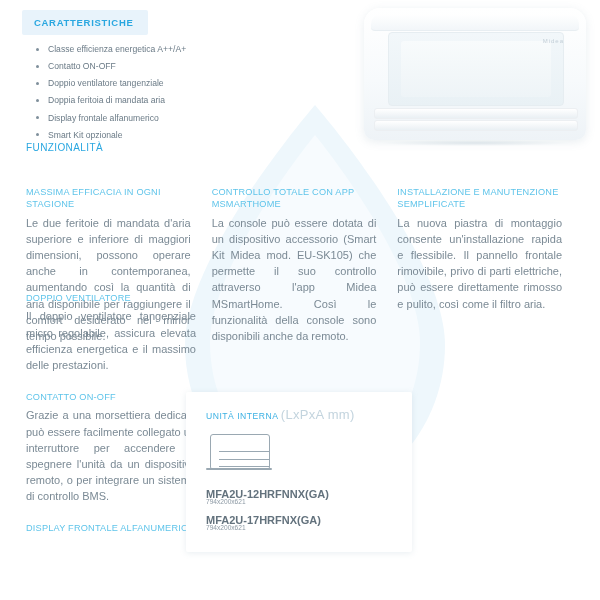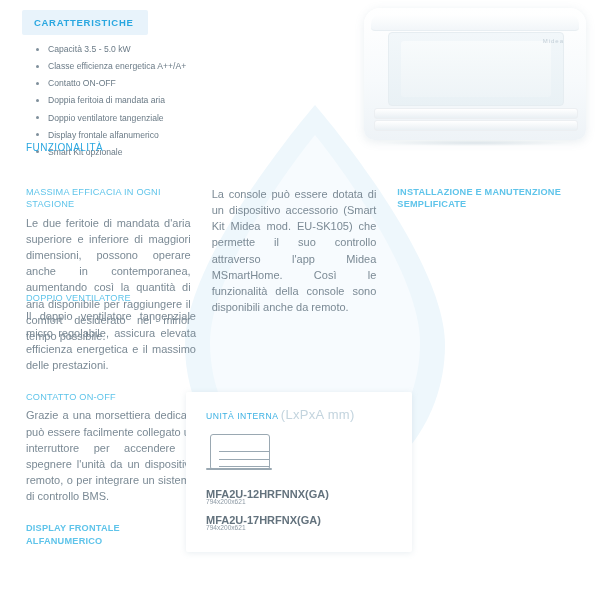--- a/index.html
+++ b/index.html
@@ -161,21 +161,21 @@
     left: 26px;
     top: 186px;
     width: 552px;
     display: flex;
     gap: 0;
   }
   .col {
     width: 170px;
     margin-right: 21px;
   }
-  .col:last-child { margin-right: 16px; font-weight: bold; }
+  .col:last-child { margin-right: 16px; }
 
   .block { margin-bottom: 18px; }
   .block-title {
     font-size: 9.2px;
     color: #5fc4ea;
     letter-spacing: 0.2px;
     line-height: 1.35;
     margin-bottom: 4px;
     text-transform: uppercase;
   }
@@ -278,25 +278,24 @@
     <path d="M165 10 C165 10 35 160 35 250 C35 330 93 400 165 400 C237 400 295 330 295 250 C295 160 165 10 165 10 Z" fill="#eef7fc"></path>
     <path d="M165 40 C165 40 60 168 60 248 C60 320 110 382 165 382 C220 382 270 320 270 248 C270 168 165 40 165 40 Z" fill="#f7fbfe"></path>
   </svg>
 </div>
 
 <div class="page">
 
   <div class="badge">CARATTERISTICHE</div>
 
   <ul class="features">
-    <li>Capacità 3.5 - 5.0 kW</li>
     <li>Classe efficienza energetica A++/A+</li>
     <li>Contatto ON-OFF</li>
+    <li>Doppio ventilatore tangenziale</li>
     <li>Doppia feritoia di mandata aria</li>
-    <li>Doppio ventilatore tangenziale</li>
     <li>Display frontale alfanumerico</li>
     <li>Smart Kit opzionale</li>
   </ul>
 
   <div class="product">
     <div class="unit-body">
       <div class="unit-top"></div>
       <div class="unit-panel">
         <div class="unit-panel-inner"></div>
       </div>
@@ -311,27 +310,30 @@
 
   <div class="grid">
     <div class="col">
       <div class="block">
         <div class="block-title">MASSIMA EFFICACIA IN OGNI STAGIONE</div>
         <div class="block-body">Le due feritoie di mandata d'aria superiore e inferiore di maggiori dimensioni, possono operare anche in contemporanea, aumentando così la quantità di aria disponibile per raggiungere il comfort desiderato nel minor tempo possibile.</div>
       </div>
     </div>
     <div class="col">
       <div class="block">
+        <div class="block-title">CONTROLLO TOTALE CON APP MSmartHome</div>
         <div class="block-body">La console può essere dotata di un dispositivo accessorio (Smart Kit Midea mod. EU-SK105) che permette il suo controllo attraverso l'app Midea MSmartHome.
 Così le funzionalità della console sono disponibili anche da remoto.</div>
       </div>
     </div>
     <div class="col">
       <div class="block">
         <div class="block-title">INSTALLAZIONE E MANUTENZIONE SEMPLIFICATE</div>
+        <div class="block-body">La nuova piastra di montaggio consente un'installazione rapida e flessibile.
+Il pannello frontale rimovibile, privo di parti elettriche, può essere direttamente rimosso e pulito, così come il filtro aria.</div>
       </div>
     </div>
   </div>
 
   <div class="row2">
     <div class="col">
       <div class="block">
         <div class="block-title">DOPPIO VENTILATORE</div>
         <div class="block-body">Il doppio ventilatore tangenziale micro regolabile, assicura elevata efficienza energetica e il massimo delle prestazioni.</div>
       </div>

